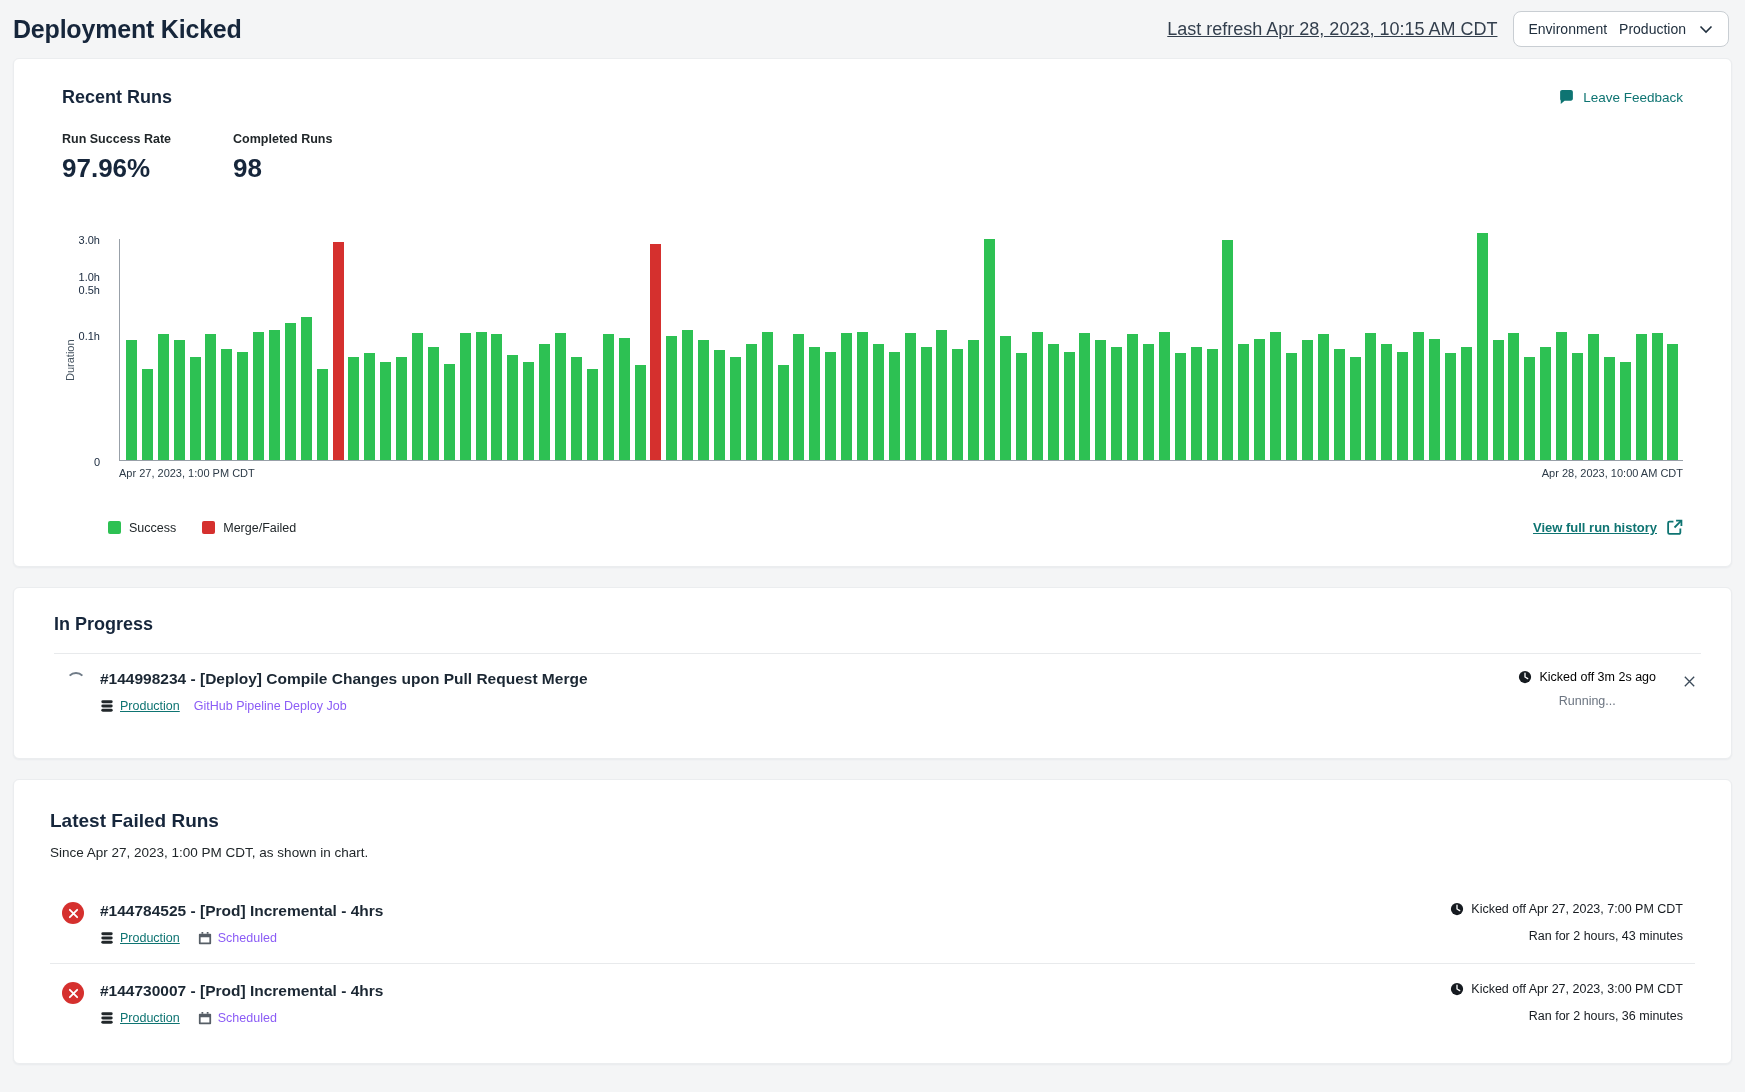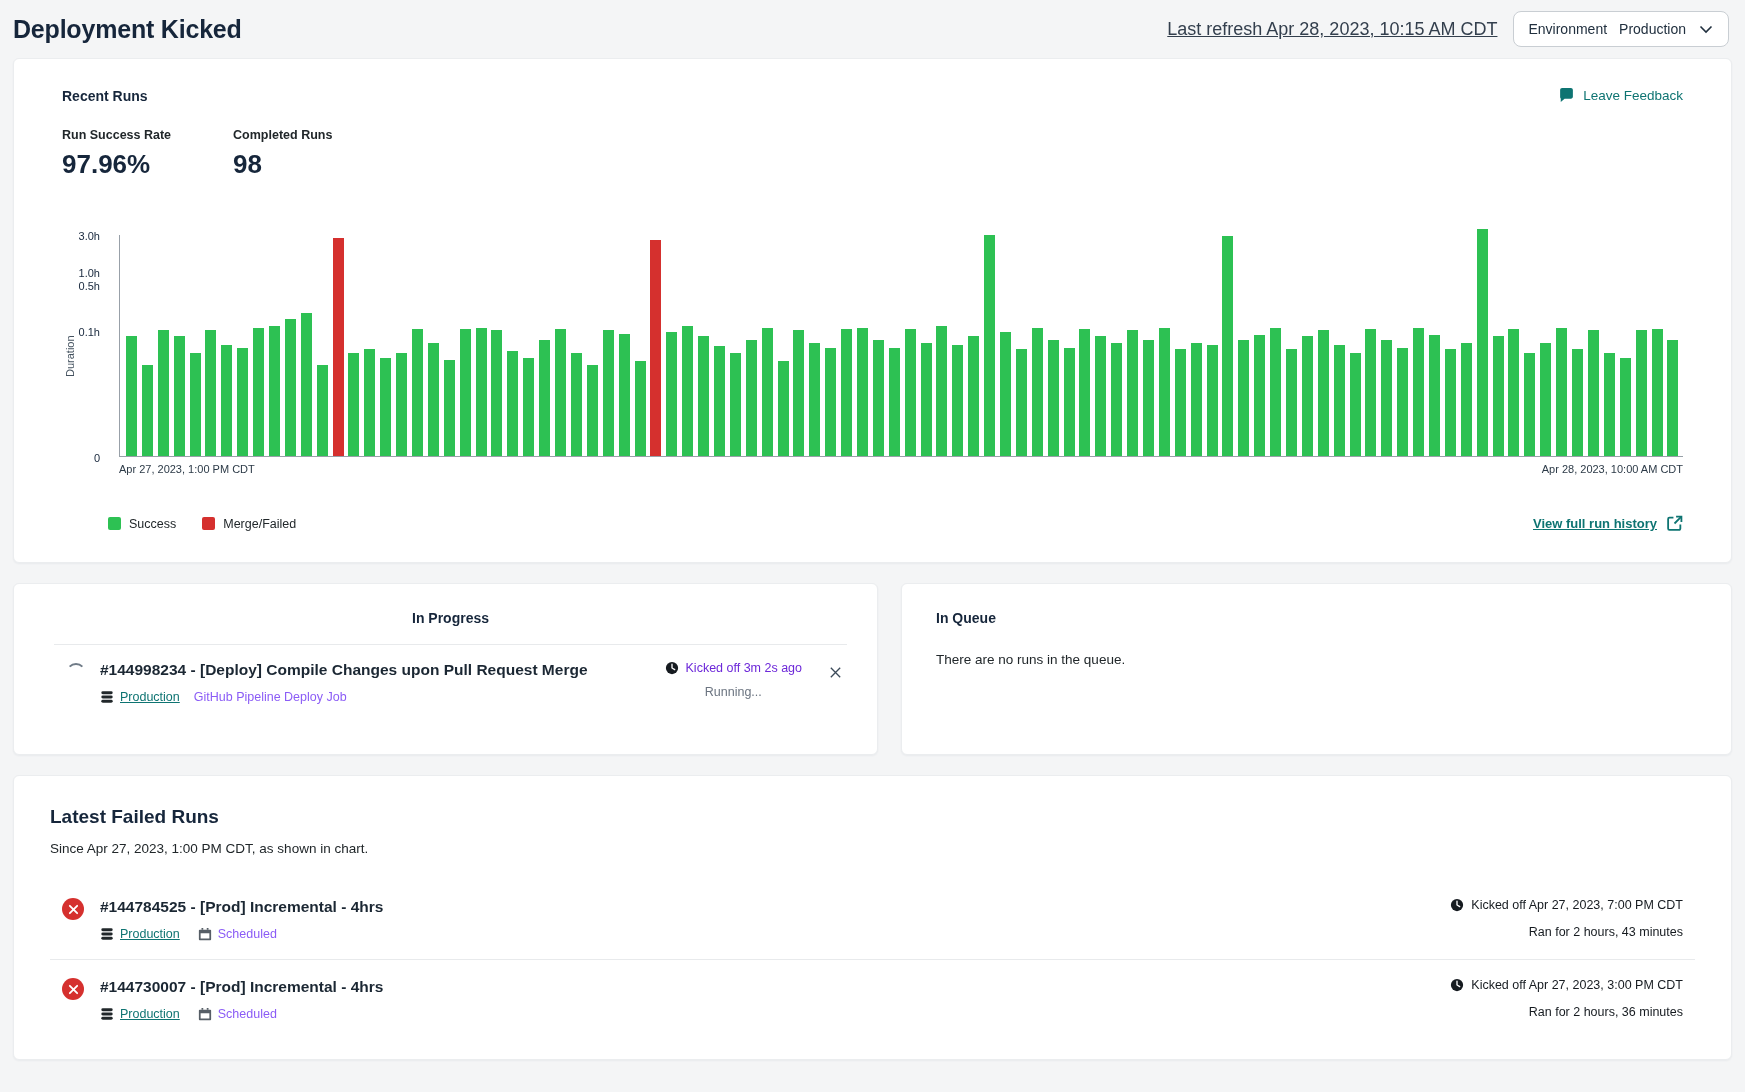--- a/index.html
+++ b/index.html
@@ -18,21 +18,21 @@
   .topbar-right { display:flex; align-items:center; gap:16px; }
   .last-refresh { font-size:18px; color:#333f4d;text-decoration:underline; }
   .env-select { display:flex; align-items:center; gap:12px; background:#fff; border:1px solid #c9ced3;
     border-radius:8px; padding:9px 14px; font-size:14px; color:#21303f; cursor:pointer; font-family:inherit; }
   .env-select .chev { display:flex; }
 
   
   .card { background:#fff; border:1px solid #ebedef; border-radius:6px; box-shadow:0 1px 2px rgba(23,43,77,.05); }
   .card-recent { padding:28px 48px 30px 48px; }
   .card-head { display:flex; justify-content:space-between; align-items:center; }
-  .h2 { font-size:14px; font-weight:700; color:#16263b; margin:0; }
+  .h2 { font-size:18px; font-weight:700; color:#16263b; margin:0; }
   .feedback-link { display:inline-flex; align-items:center; gap:8px; font-size:13.5px; color:#0e7472; cursor:pointer; text-decoration:none; }
 
   .stats { display:flex; gap:62px; margin-top:24px; }
   .stat-label { font-size:12.5px; font-weight:700; color:#21272a; }
   .stat-value { font-size:26px; font-weight:700; color:#16263b; margin-top:7px; }
 
   
   .chart { position:relative; margin-top:55px; padding-left:57px; }
   .ylabel { position:absolute; left:2px; top:142px; transform:rotate(-90deg); transform-origin:left top;
     font-size:11px; color:#44525f; }
@@ -44,38 +44,38 @@
   .xlabels { display:flex; justify-content:space-between; margin-top:6px; font-size:11px; color:#2c3a47; }
   .chart-foot { display:flex; justify-content:space-between; align-items:center; margin-top:40px; }
   .legend { display:flex; gap:26px; margin-left:46px; }
   .legend-item { display:flex; align-items:center; gap:8px; font-size:12.5px; color:#21272a; }
   .swatch { width:13px; height:13px; border-radius:2px; }
   .history-link { display:inline-flex; align-items:center; gap:9px; color:#0e7472; font-size:13px; font-weight:700; cursor:pointer; text-decoration:none; }
   .history-link span { text-decoration:underline; }
 
   
   .two-col { display:flex; gap:23px; margin-top:20px; }
-  .card-progress { flex:866; min-height:172px; padding:26px 30px 26px 40px;text-align:center; }
+  .card-progress { flex:866; min-height:172px; padding:26px 30px 26px 40px; }
   .card-queue { flex:831; min-height:172px; padding:26px 34px; }
   .divider { border-top:1px solid #e8eaec; margin-top:18px; }
   .queue-empty { font-size:13.5px; color:#21272a; margin:26px 0 0 0; }
 
   .run-row { display:flex; align-items:flex-start; padding:16px 2px 0 12px; }
   .spinner { width:20px; height:20px; border-radius:50%; border:2.5px solid transparent; border-top-color:#6f7b87;
     margin-top:2px; animation:spin 1.1s linear infinite; flex:none; }
   @keyframes spin { to { transform:rotate(360deg); } }
   .run-main { margin-left:14px; }
   .run-title { font-size:15.5px; font-weight:700; color:#1b2733; }
   .run-sub { display:flex; align-items:center; gap:14px; margin-top:11px; }
   .env-tag { display:inline-flex; align-items:center; gap:6px; font-size:12.5px; color:#21272a; }
   .env-tag a { color:#0e7472; text-decoration:underline; cursor:pointer; }
   .job-label, .sched-label { font-size:12.5px; color:#8b5cf6; }
   .sched { display:inline-flex; align-items:center; gap:6px; }
   .run-right { margin-left:auto; display:flex; flex-direction:column; align-items:center; gap:10px; }
-  .kicked { display:inline-flex; align-items:center; gap:7px; font-size:12.5px; color:#6d28d9; white-space:nowrap; }
+  .kicked { display:inline-flex; align-items:center; gap:7px; font-size:12.5px; color:#000000; white-space:nowrap; }
   .running { font-size:12.5px; color:#6b7480; }
   .close-btn { background:none; border:none; padding:2px; margin-left:24px; cursor:pointer; display:flex; margin-top:2px; }
 
   
   .card-failed { margin-top:20px; min-height:274px; padding:30px 36px 20px 36px; }
   .since { font-size:13.5px; color:#21272a; margin:13px 0 0 0; }
   .failed-list { margin-top:24px; }
   .failed-row { display:flex; align-items:flex-start; padding:18px 12px; }
   .failed-row + .failed-row { border-top:1px solid #e8eaec; }
   .err-badge { width:22px; height:22px; border-radius:50%; background:#d5302e; display:flex; align-items:center; justify-content:center; flex:none; }
@@ -306,24 +306,20 @@
           <span class="running">Running...</span>
         </div>
         <button class="close-btn">
           <svg width="15" height="15" viewBox="0 0 16 16">
               <path d="M3 3l10 10M13 3L3 13" stroke="#3b4a59" stroke-width="1.4"></path>
             </svg>
         </button>
       </div>
     </section>
 
-    <section class="card card-queue">
-      <h2 class="h2">In Queue</h2>
-      <p class="queue-empty">There are no runs in the queue.</p>
-    </section>
   </div>
 
   <section class="card card-failed">
     <h2 class="h2" style="font-size:19px;">Latest Failed Runs</h2>
     <p class="since">Since Apr 27, 2023, 1:00 PM CDT, as shown in chart.</p>
     <div class="failed-list" id="failed-list">
         <div class="failed-row">
           <span class="err-badge">
             <svg width="11" height="11" viewBox="0 0 12 12">
               <path d="M2 2l8 8M10 2l-8 8" stroke="#fff" stroke-width="2" stroke-linecap="round"></path>

